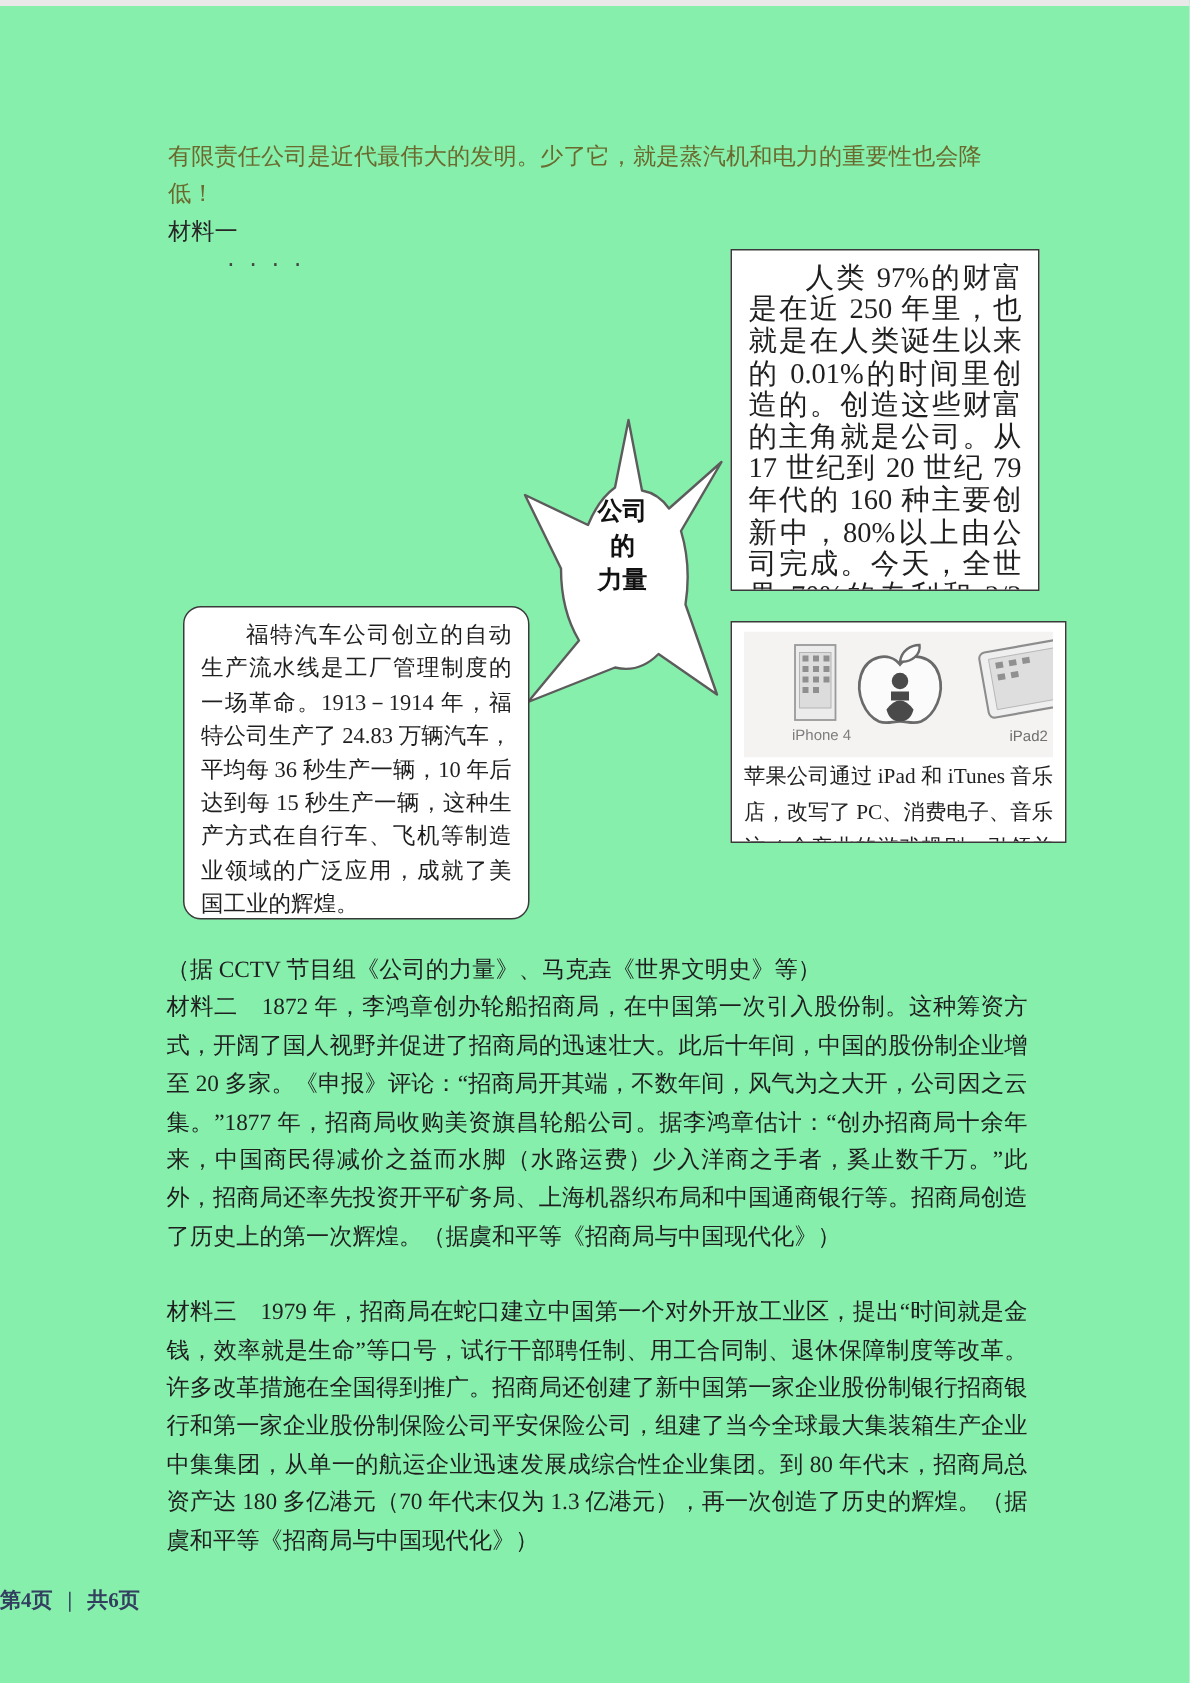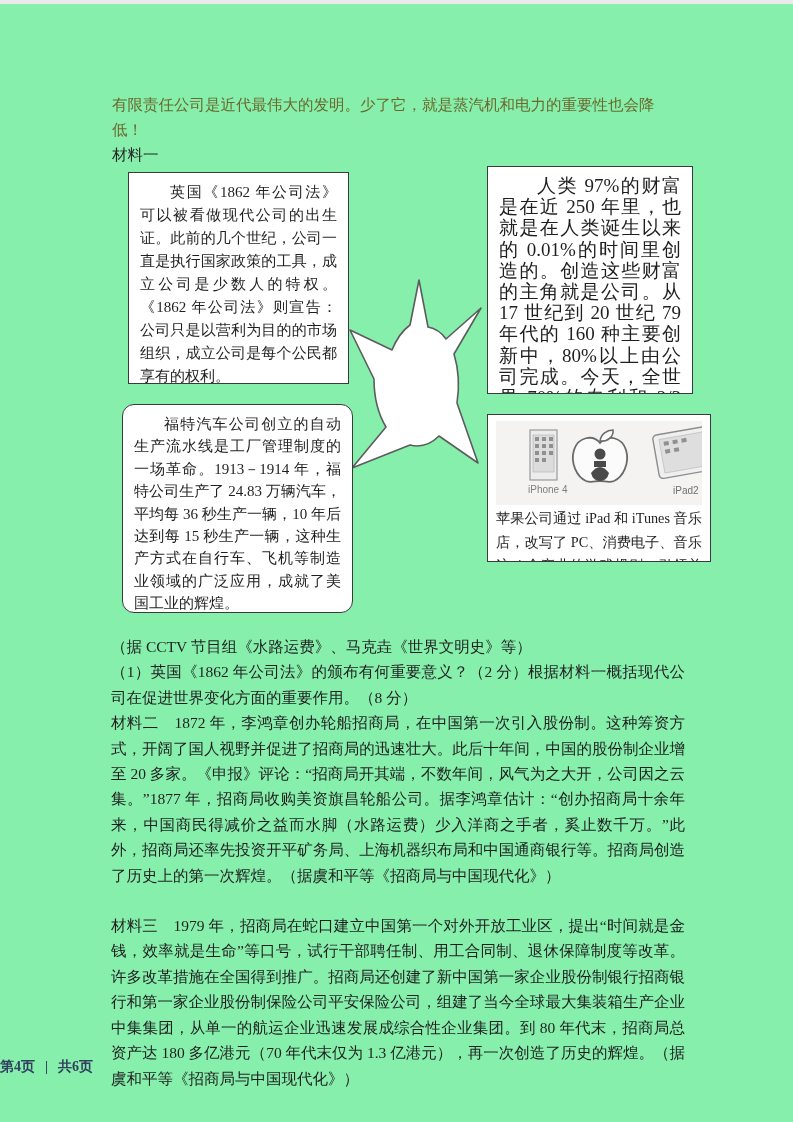--- a/index.html
+++ b/index.html
@@ -66,40 +66,42 @@
   <div class="hdr">
     <div class="quote-line">有限责任公司是近代最伟大的发明。少了它，就是蒸汽机和电力的重要性也会降低！</div>
     <div>
       <span class="mat-label">材料一</span>
     </div>
   </div>
   <div class="mat-dots">....</div>
 
   <div class="diagram">
 
-    <div class="dbox box1">
-      <p>英国《1862 年公司法》可以被看做现代公司的出生证。此前的几个世纪，公司一直是执行国家政策的工具，成立公司是少数人的特权。《1862 年公司法》则宣告：公司只是以营利为目的的市场组织，成立公司是每个公民都享有的权利。</p>
-    </div>
 
     <div class="dbox box2">
       <p>人类 97%的财富是在近 250 年里，也就是在人类诞生以来的 0.01%的时间里创造的。创造这些财富的主角就是公司。从 17 世纪到 20 世纪 79 年代的 160 种主要创新中，80%以上由公司完成。今天，全世界 70%的专利和 2/3 的研发经费出自跨国公司。</p>
     </div>
 
     <svg class="burst-wrap" viewBox="0 0 136 205">
       <path d="M 63,48 L 72,3 L 81,50
                Q 92,52 99,62
                L 134,31 L 107,77
                Q 114,100 110,126
                L 131,186 L 92,159
                Q 79,172 63,168
                L 5,191 L 39,150
                Q 27,130 27,102
                L 3,53 L 45,73
                Q 52,56 63,48 Z" fill="#ffffff" stroke="#5c5c5c" stroke-width="1.6" stroke-linejoin="round"></path>
     </svg>
+    <div class="burst-label">
+      <div>公司</div>
+      <div>的</div>
+      <div>力量</div>
+    </div>
 
     <div class="dbox box3">
       <p>福特汽车公司创立的自动生产流水线是工厂管理制度的一场革命。1913－1914 年，福特公司生产了 24.83 万辆汽车，平均每 36 秒生产一辆，10 年后达到每 15 秒生产一辆，这种生产方式在自行车、飞机等制造业领域的广泛应用，成就了美国工业的辉煌。</p>
     </div>
 
     <div class="dbox box4">
 
       <svg class="apple-photo" viewBox="0 0 206 84">
         <rect x="0" y="0" width="206" height="84" fill="#f4f3f1"></rect>
 
@@ -141,22 +143,21 @@
               <rect x="179" y="26" width="5" height="4"></rect>
           </g>
         </g>
         <text x="177" y="73" font-size="10" fill="#6f6f6f" font-family="Liberation Sans, sans-serif">iPad2</text>
       </svg>
       <p>苹果公司通过 iPad 和 iTunes 音乐店，改写了 PC、消费电子、音乐这 4 个产业的游戏规则，引领并改变着人们的思维和生活习惯！</p>
     </div>
   </div>
 
   <div class="main-text">
-    <p>（据 CCTV 节目组《水路运费》、马克垚《世界文明史》等）</p>
-    <p>（1）英国《1862 年公司法》的颁布有何重要意义？（2 分）根据材料一概括现代公司在促进世界变化方面的重要作用。（8 分）</p>
+    <p>（据 CCTV 节目组《公司的力量》、马克垚《世界文明史》等）</p>
     <p>材料二　1872 年，李鸿章创办轮船招商局，在中国第一次引入股份制。这种筹资方式，开阔了国人视野并促进了招商局的迅速壮大。此后十年间，中国的股份制企业增至 20 多家。《申报》评论：“招商局开其端，不数年间，风气为之大开，公司因之云集。”1877 年，招商局收购美资旗昌轮船公司。据李鸿章估计：“创办招商局十余年来，中国商民得减价之益而水脚（水路运费）少入洋商之手者，奚止数千万。”此外，招商局还率先投资开平矿务局、上海机器织布局和中国通商银行等。招商局创造了历史上的第一次辉煌。（据虞和平等《招商局与中国现代化》）</p>
     <p class="gap-before">材料三　1979 年，招商局在蛇口建立中国第一个对外开放工业区，提出“时间就是金钱，效率就是生命”等口号，试行干部聘任制、用工合同制、退休保障制度等改革。许多改革措施在全国得到推广。招商局还创建了新中国第一家企业股份制银行招商银行和第一家企业股份制保险公司平安保险公司，组建了当今全球最大集装箱生产企业中集集团，从单一的航运企业迅速发展成综合性企业集团。到 80 年代末，招商局总资产达 180 多亿港元（70 年代末仅为 1.3 亿港元），再一次创造了历史的辉煌。（据虞和平等《招商局与中国现代化》）</p>
   </div>
 
   <div class="footer">
     <span>第4页</span><span class="sep">|</span><span>共6页</span>
   </div>
 
 </div>
 

